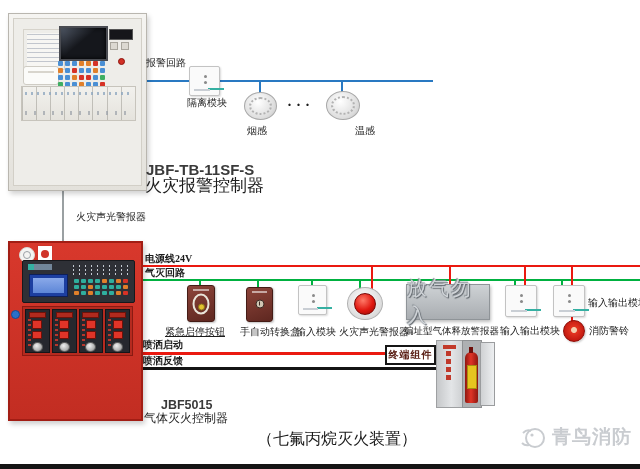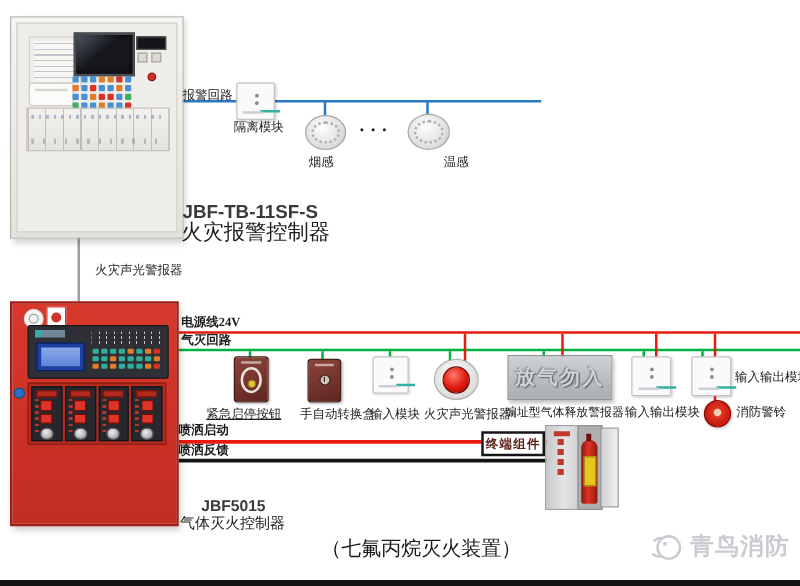--- a/index.html
+++ b/index.html
@@ -81,21 +81,21 @@
   .ering:after{content:"";position:absolute;left:50%;bottom:2px;width:5px;height:5px;transform:translateX(-50%);
      border-radius:50%;background:#e2c22e;border:1px solid #8c741a;}
   .keyhole{position:absolute;left:50%;top:48%;width:7px;height:7px;transform:translate(-50%,-50%);
      border-radius:50%;background:#cfc6b4;border:1px solid #3c2a24;}
   .keyhole:after{content:"";position:absolute;left:50%;top:1px;width:1px;height:4px;background:#3c2a24;transform:translateX(-50%);}
   .sounder{border-radius:50%;background:radial-gradient(circle at 45% 40%,#ffffff,#dcdcdc 70%,#c2c2c2);border:1px solid #b0b0b0;}
   .dome{position:absolute;left:50%;top:50%;width:20px;height:20px;transform:translate(-50%,-50%);border-radius:50%;
      background:radial-gradient(circle at 40% 32%,#ff7a68,#e01810 55%,#8f0a06);border:1px solid #7a0804;}
   .sign{background:linear-gradient(180deg,#ced2d5,#a9adb1);border:1px solid #8f9498;box-shadow:1px 2px 3px rgba(0,0,0,.25);
      display:flex;align-items:center;justify-content:center;}
-  .sign span{font-family:"Liberation Sans","DejaVu Sans",sans-serif;font-weight:bold;font-size:16px;letter-spacing:2px;
+  .sign span{font-family:"Liberation Sans","DejaVu Sans",sans-serif;font-weight:normal;font-size:20px;letter-spacing:2px;
      color:#cfd3d7;text-shadow:1px 1px 1px #5f656b,-1px -1px 1px #868c92;}
   .bell{border-radius:50%;background:radial-gradient(circle at 50% 45%,#f4cfae 0 2.5px,#e23420 3.5px,#c41a10 70%,#a01008);
      border:1px solid #8e0e08;box-shadow:1px 1px 2px rgba(0,0,0,.2);}
   .termbox{background:#fff;border:2px solid #161616;display:flex;align-items:center;justify-content:center;z-index:4;}
   .termbox span{font-size:10px;color:#5c2218;font-weight:bold;letter-spacing:1px;}
   
   .cab{position:absolute;left:436px;top:337px;width:57px;height:71px;z-index:4;}
   .cab-l{position:absolute;left:0;top:3px;width:26px;height:66px;background:linear-gradient(90deg,#c6c8ca,#e3e5e7 55%,#cdcfd1);border:1px solid #9ea0a2;}
   .cab-l:before{content:"";position:absolute;left:6px;top:4px;width:13px;height:4px;background:#c23a2a;}
   .cab-rtxt{position:absolute;left:10px;top:14px;width:5px;height:32px;
@@ -220,21 +220,21 @@
     <span>终端组件</span>
   </div>
   <div class="cab">
     <div class="cab-l"></div>
     <div class="cab-rtxt"></div>
     <div class="cab-int"></div>
     <div class="cyl"></div>
     <div class="cab-door"></div>
   </div>
 
-  <span class="lbl" style="left:146px;top:71px;">报警回路</span>
+  <span class="lbl" style="left:146px;top:57px;">报警回路</span>
   <span class="lbl" style="left:187px;top:97px;">隔离模块</span>
   <span class="lbl" style="left:247px;top:125px;">烟感</span>
   <span class="lbl dots" style="left:287px;top:97px;">···</span>
   <span class="lbl" style="left:329px;top:125px;margin-left:26px;">温感</span>
   <span class="lbl sans" style="left:146px;top:161px;font-size:15px;">JBF-TB-11SF-S</span>
   <span class="lbl md" style="left:145px;top:176px;">火灾报警控制器</span>
   <span class="lbl" style="left:76px;top:211px;">火灾声光警报器</span>
 
   <span class="lbl" style="left:145px;top:253px;font-weight:bold;">电源线24V</span>
   <span class="lbl" style="left:145px;top:267px;font-weight:bold;">气灭回路</span>

